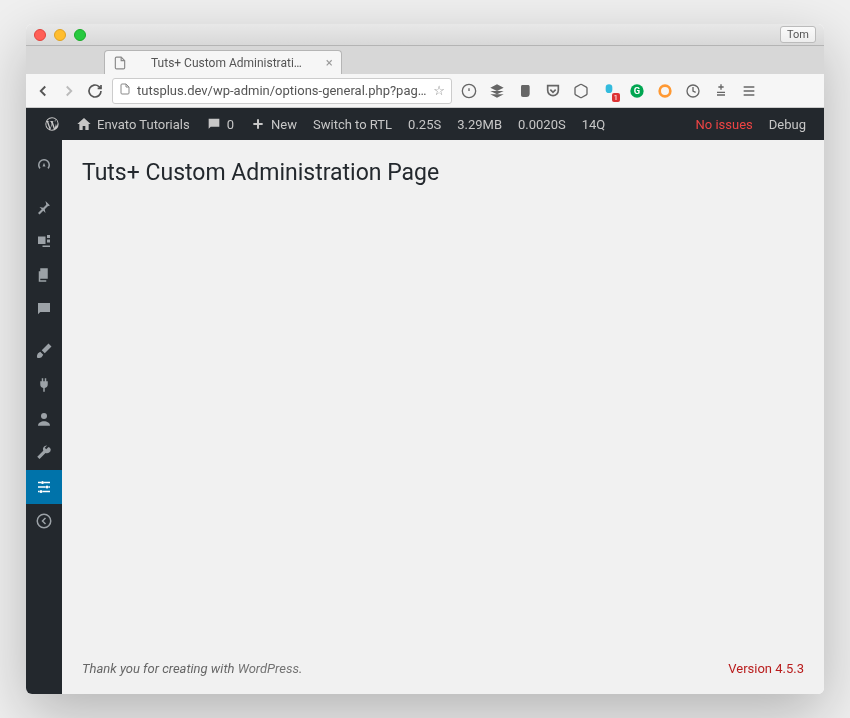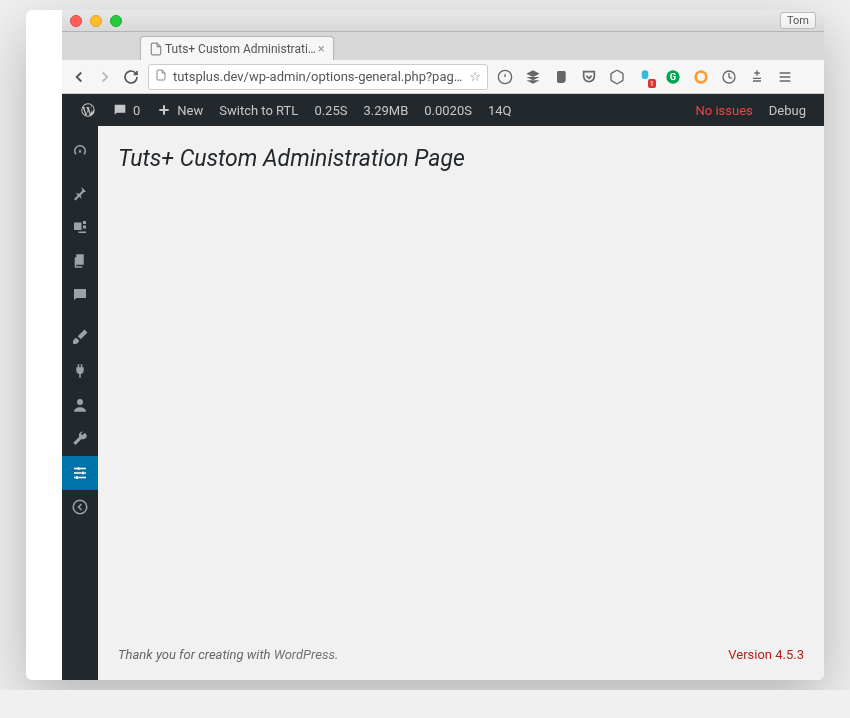--- a/index.html
+++ b/index.html
@@ -1,28 +1,27 @@
 <!DOCTYPE html>
 <html><head>
   <meta charset="utf-8">
   <style>
     * { margin: 0; padding: 0; box-sizing: border-box; }
     body { font-family: -apple-system, BlinkMacSystemFont, "Segoe UI", Roboto, sans-serif; background: #f0f0f0; overflow: hidden; }
     
     .window {
       width: 798px;
       height: 670px;
-      margin: 10px auto;
+      margin: 24px auto;
       background: #fff;
       border-radius: 6px;
       box-shadow: 0 20px 60px rgba(0,0,0,0.25);
       overflow: hidden;
       display: flex;
       flex-direction: column;
-      padding-left: 36px;
     }
     
     
     .titlebar {
       height: 22px;
       background: linear-gradient(#e8e8e8, #d8d8d8);
       border-bottom: 1px solid #b4b4b4;
       display: flex;
       align-items: center;
       padding: 0 8px;
@@ -53,21 +52,21 @@
     }
     .tab {
       height: 24px;
       background: #f6f6f6;
       border: 1px solid #b5b5b5;
       border-bottom: none;
       border-radius: 4px 4px 0 0;
       display: flex;
       align-items: center;
       padding: 0 8px;
-      gap: 2px;
+      gap: 24px;
       font-size: 12px;
       color: #555;
       min-width: 160px;
     }
     .tab .favicon { width: 14px; height: 14px; display: flex; color: #888; }
     .tab .tab-title { flex: 1; white-space: nowrap; overflow: hidden; text-overflow: ellipsis; }
     .tab .tab-x { color: #999; font-size: 13px; }
     
     
     .url-toolbar {
@@ -159,21 +158,20 @@
     .main-area {
       flex: 1;
       background: #f1f1f1;
       display: flex;
       flex-direction: column;
       min-width: 0;
     }
     .page-content {
       flex: 1;
       padding: 10px 20px;
-      font-style: italic;
     }
     .page-title {
       font-size: 23px;
       font-weight: 400;
       color: #23282d;
       padding: 9px 0 4px 0;
     }
     
     
     .wp-footer {
@@ -311,20 +309,26 @@
   <div class="wp-body">
 
     <div class="adminbar">
       <div class="ab-item">
         <svg viewBox="0 0 24 24" fill="currentColor">
             <path d="M12 2a10 10 0 1 0 10 10A10 10 0 0 0 12 2zM3.5 12a8.5 8.5 0 0 1 .7-3.4l4 11A8.5 8.5 0 0 1 3.5 12zm8.5 8.5a8.4 8.4 0 0 1-2.4-.35l2.55-7.4 2.6 7.15a8.5 8.5 0 0 1-2.75.6zM13 8.3c.5 0 1-.06 1-.06.5-.06.44-.8-.06-.77 0 0-1.45.11-2.38.11-.88 0-2.35-.11-2.35-.11-.5-.03-.56.74-.06.77 0 0 .45.06.92.06l1.38 3.77-1.93 5.8L6.3 8.3c.5 0 1-.06 1-.06.5-.06.44-.8-.06-.77 0 0-1.45.11-2.38.11h-.3A8.5 8.5 0 0 1 12 3.5a8.45 8.45 0 0 1 5.74 2.24h-.11c-.88 0-1.5.77-1.5 1.6 0 .74.43 1.37.88 2.11.34.6.74 1.37.74 2.48 0 .77-.3 1.66-.68 2.9l-.9 3-3.17-9.53zm6.2-1.4a8.5 8.5 0 0 1 .1 8.84l-2.6-7.1c.43-1.1.64-1.97.64-2.75a5.9 5.9 0 0 0-.05-.78 8.5 8.5 0 0 1 1.91 1.79z"></path>
           </svg>
       </div>
       <div class="ab-item">
         <svg viewBox="0 0 24 24" fill="currentColor">
+            <path d="M12 3l10 9h-3v9h-5v-6h-4v6H5v-9H2z"></path>
+          </svg>
+        <span>Envato Tutorials</span>
+      </div>
+      <div class="ab-item">
+        <svg viewBox="0 0 24 24" fill="currentColor">
             <path d="M4 4h16v12H7l-3 3z"></path>
           </svg>
         <span>0</span>
       </div>
       <div class="ab-item">
         <svg viewBox="0 0 24 24" fill="none" stroke="currentColor" stroke-width="3">
             <line x1="12" y1="5" x2="12" y2="19"></line>
             <line x1="5" y1="12" x2="19" y2="12"></line>
           </svg>
         <span>New</span>

